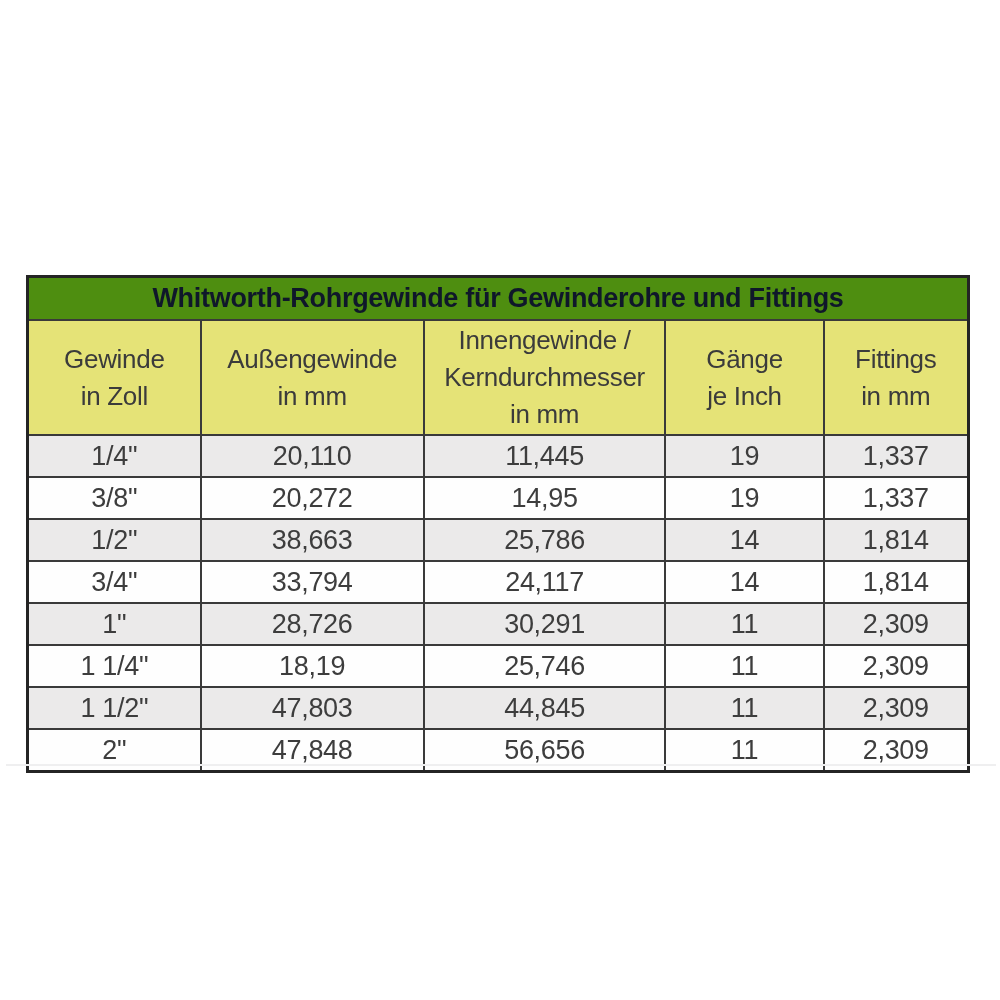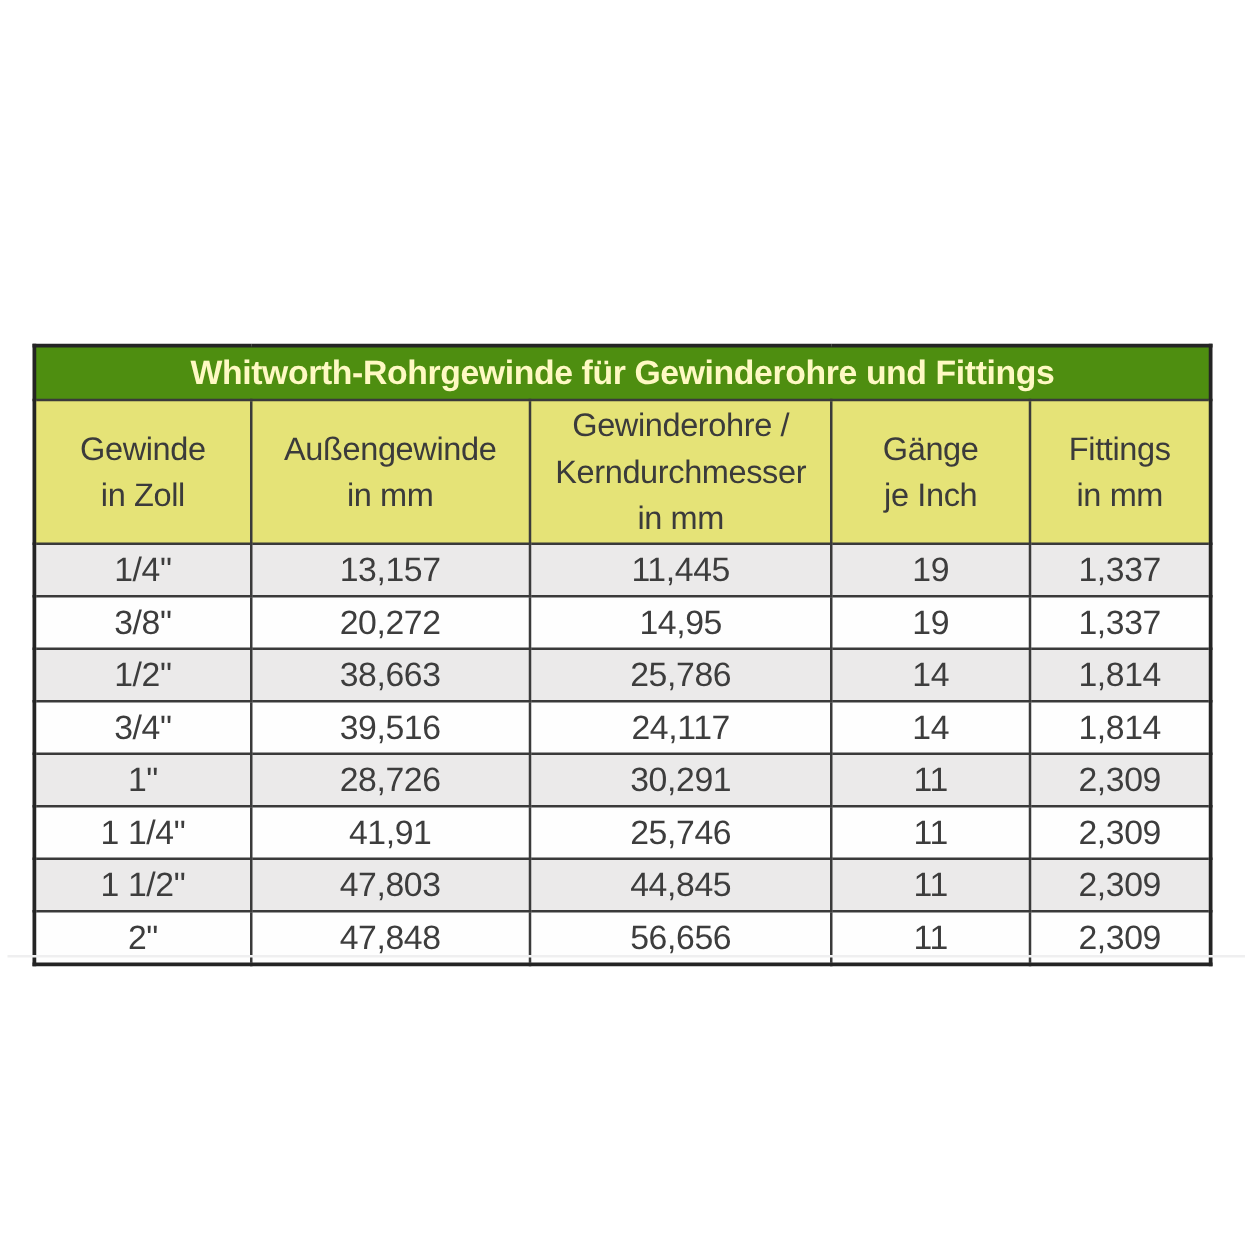--- a/index.html
+++ b/index.html
@@ -30,21 +30,21 @@
   table.spec th, table.spec td {
     border: 2px solid #3a3a3a;
     text-align: center;
     vertical-align: middle;
     padding: 0;
     letter-spacing: -0.3px;
   }
   th.title-cell {
     height: 41px;
     background: #4e8e10;
-    color: #fef9c3;
+    color: #0f172a;
     font-size: 27px;
     font-weight: bold;
     letter-spacing: -0.2px;
   }
   tr.header-row th {
     height: 113px;
     background: #e5e377;
     color: #3b3b3b;
     font-size: 26px;
     font-weight: normal;
@@ -83,68 +83,68 @@
       </colgroup>
       <thead>
         <tr>
           <th class="title-cell" colspan="5">Whitworth-Rohrgewinde für Gewinderohre und Fittings</th>
         </tr>
         <tr class="header-row">
           <th>Gewinde
 in Zoll</th>
           <th>Außengewinde
 in mm</th>
-          <th>Gewinderohre /
+          <th>Innengewinde /
 Kerndurchmesser
 in mm</th>
           <th>Gänge
 je Inch</th>
           <th>Fittings
 in mm</th>
         </tr>
       </thead>
       <tbody>
         <tr class="data-row row-odd">
           <td>1/4"</td>
-          <td>13,157</td>
+          <td>20,110</td>
           <td>11,445</td>
           <td>19</td>
           <td>1,337</td>
         </tr>
         <tr class="data-row row-even">
           <td>3/8"</td>
           <td>20,272</td>
           <td>14,95</td>
           <td>19</td>
           <td>1,337</td>
         </tr>
         <tr class="data-row row-odd">
           <td>1/2"</td>
           <td>38,663</td>
           <td>25,786</td>
           <td>14</td>
           <td>1,814</td>
         </tr>
         <tr class="data-row row-even">
           <td>3/4"</td>
-          <td>39,516</td>
+          <td>33,794</td>
           <td>24,117</td>
           <td>14</td>
           <td>1,814</td>
         </tr>
         <tr class="data-row row-odd">
           <td>1"</td>
           <td>28,726</td>
           <td>30,291</td>
           <td>11</td>
           <td>2,309</td>
         </tr>
         <tr class="data-row row-even">
           <td>1 1/4"</td>
-          <td>41,91</td>
+          <td>18,19</td>
           <td>25,746</td>
           <td>11</td>
           <td>2,309</td>
         </tr>
         <tr class="data-row row-odd">
           <td>1 1/2"</td>
           <td>47,803</td>
           <td>44,845</td>
           <td>11</td>
           <td>2,309</td>

